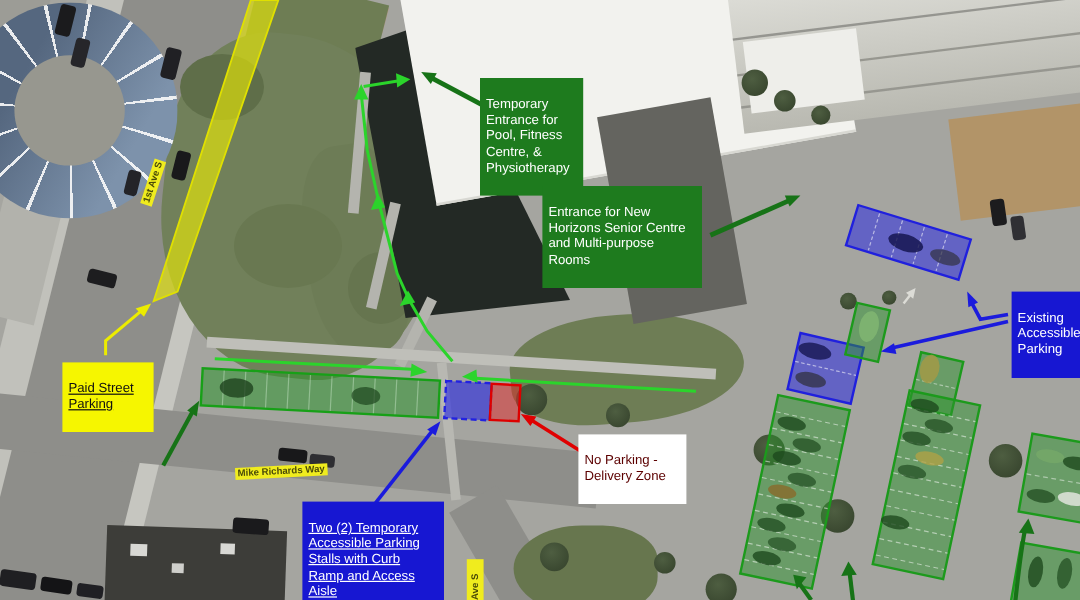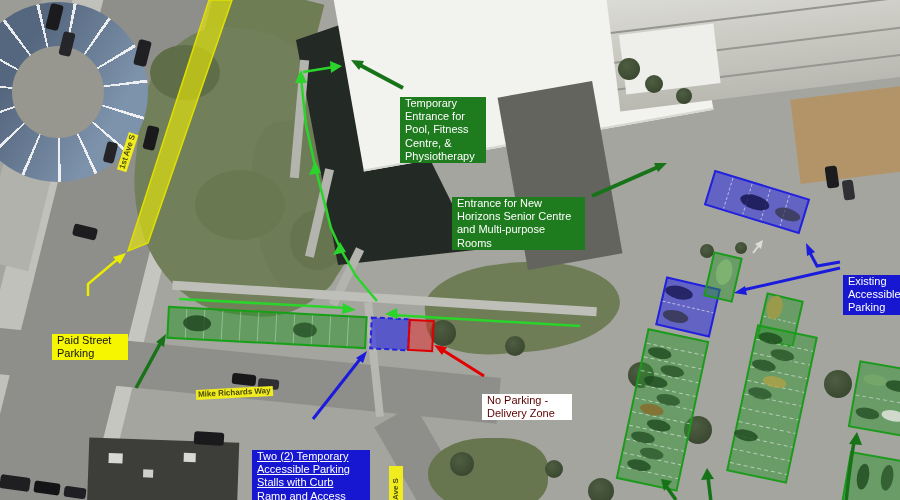--- a/index.html
+++ b/index.html
@@ -1,23 +1,23 @@
 <!DOCTYPE html>
 <html><head>
 <meta charset="utf-8">
 <style>
   html,body{margin:0;padding:0;background:#777;}
   .map{position:relative;width:900px;height:500px;overflow:hidden;background:#a5a5a0;
        font-family:"Liberation Sans",sans-serif;}
   .abs{position:absolute;}
   
-  .lbl{position:absolute;z-index:30;font-size:11px;line-height:1.2;padding:0 5px;color:#fff;margin-top:32px;}
+  .lbl{position:absolute;z-index:30;font-size:11px;line-height:1.2;padding:16px 5px;color:#fff;}
   .lbl-green{background:#1e7b1e;}
   .lbl-blue{background:#1717d2;}
-  .lbl-yellow{background:#f6f600;color:#111;}
+  .lbl-yellow{background:#f6f600;color:#111;text-decoration:underline;}
   .lbl-red{background:#ffffff;color:#5c0000;}
   .tag{position:absolute;z-index:28;background:#f0ec1e;color:#4a4a08;font-size:8px;
        line-height:1.25;padding:0 2px;white-space:nowrap;font-weight:bold;}
   .tree{position:absolute;border-radius:50%;
         background:radial-gradient(circle at 40% 35%,#4e5e41,#33402a);z-index:6;}
   .car{position:absolute;border-radius:3px;z-index:5;}
   svg.overlay{position:absolute;left:0;top:0;z-index:20;}
 </style>
 </head>
 <body>
@@ -287,21 +287,21 @@
       <polygon points="707,468 714,479 701,480" fill="#177317"></polygon>
     </g>
     <g>
       <path d="M846,502 Q850,464 854,442" fill="none" stroke="#177317" stroke-width="3.5"></path>
       <polygon points="857,432 862,445 849,444" fill="#177317"></polygon>
     </g>
   </svg>
 
   <div class="lbl lbl-green" style="left:400px;top:65px;width:76px;">Temporary Entrance for Pool, Fitness Centre, &amp; Physiotherapy</div>
 
-  <div class="lbl lbl-green" style="left:452px;top:165px;width:123px;">Entrance for New Horizons Senior Centre and Multi-purpose Rooms</div>
+  <div class="lbl lbl-green" style="left:452px;top:155px;width:123px;">Entrance for New Horizons Senior Centre and Multi-purpose Rooms</div>
 
   <div class="lbl lbl-blue" style="left:843px;top:243px;width:62px;">Existing Accessible Parking</div>
 
   <div class="lbl lbl-yellow" style="left:52px;top:302px;width:66px;">Paid Street Parking</div>
 
 
   <div class="lbl lbl-red" style="left:482px;top:362px;width:80px;">No Parking - Delivery Zone</div>
 
   <div class="lbl lbl-blue" style="left:252px;top:418px;width:108px;text-decoration:underline;">Two (2) Temporary Accessible Parking Stalls with Curb Ramp and Access Aisle</div>
 

